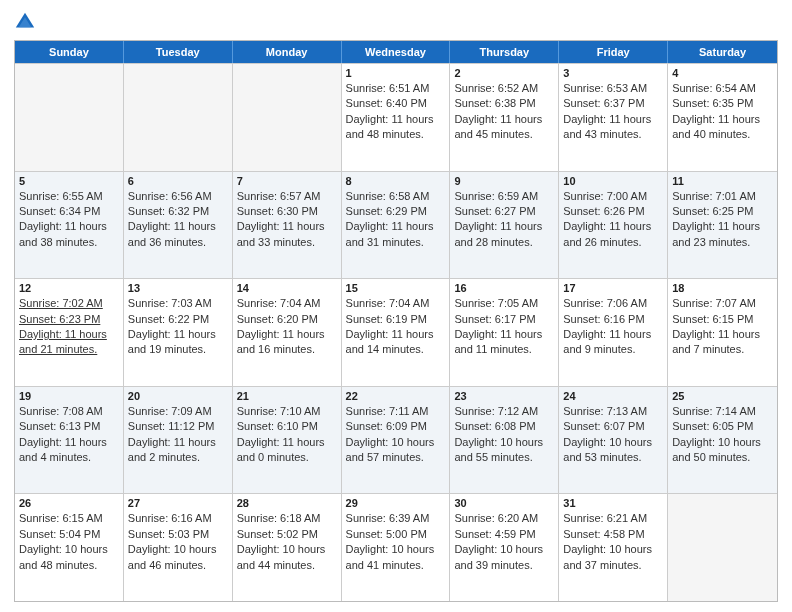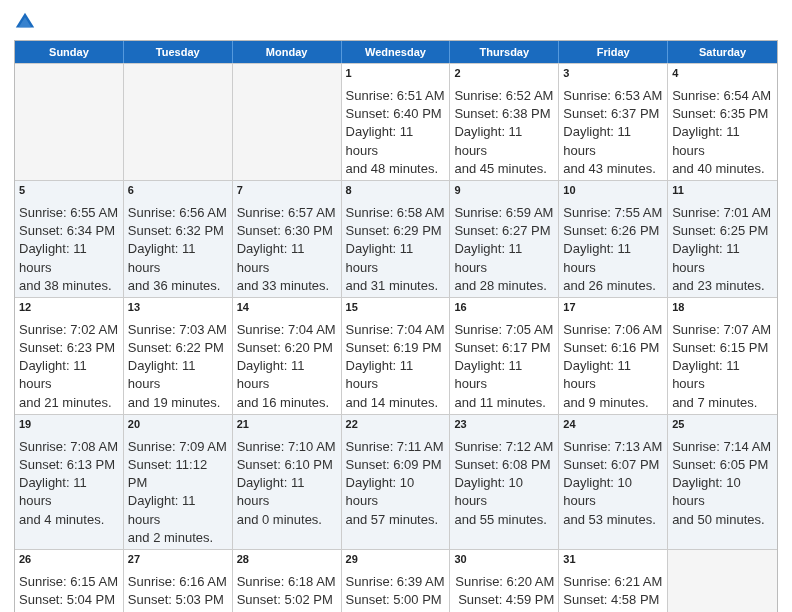--- a/index.html
+++ b/index.html
@@ -96,24 +96,23 @@
     .cal-cell:last-child { border-right: none; }
     .cal-cell.empty { background: #f5f5f5; }
     .cal-cell.shade { background: #f0f4f8; }
     .day-num {
       font-size: 11px;
       font-weight: bold;
       color: #222;
       margin-bottom: 2px;
     }
     .cell-text {
-      font-size: 13px;
+      font-size: 11px;
       line-height: 1.4;
       color: #333;
-      margin-top: 6px;
     }
   </style>
 </head>
 <body>
 
 <div class="page">
   <div class="header">
     <div class="logo">
       <svg class="logo-icon" viewBox="0 0 24 24">
         <polygon points="12,3 22,19 2,19" fill="#1a6bbf"></polygon>
@@ -205,37 +204,37 @@
           </div>
           <div class="cal-cell shade">
             <div class="day-num">9</div>
             <div class="cell-text" style="white-space: pre-line;">Sunrise: 6:59 AM
 Sunset: 6:27 PM
 Daylight: 11 hours
 and 28 minutes.</div>
           </div>
           <div class="cal-cell shade">
             <div class="day-num">10</div>
-            <div class="cell-text" style="white-space: pre-line;">Sunrise: 7:55 AM
+            <div class="cell-text" style="white-space: pre-line;">Sunrise: 7:00 AM
 Sunset: 6:26 PM
 Daylight: 11 hours
 and 26 minutes.</div>
           </div>
           <div class="cal-cell shade">
             <div class="day-num">11</div>
             <div class="cell-text" style="white-space: pre-line;">Sunrise: 7:01 AM
 Sunset: 6:25 PM
 Daylight: 11 hours
 and 23 minutes.</div>
           </div>
         </div>
         <div class="cal-row">
           <div class="cal-cell">
             <div class="day-num">12</div>
-            <div class="cell-text" style="white-space: pre-line;">Sunrise: 7:02 AM
+            <div class="cell-text" style="white-space: pre-line; text-decoration: underline;">Sunrise: 7:02 AM
 Sunset: 6:23 PM
 Daylight: 11 hours
 and 21 minutes.</div>
           </div>
           <div class="cal-cell">
             <div class="day-num">13</div>
             <div class="cell-text" style="white-space: pre-line;">Sunrise: 7:03 AM
 Sunset: 6:22 PM
 Daylight: 11 hours
 and 19 minutes.</div>
@@ -351,21 +350,21 @@
           </div>
           <div class="cal-cell">
             <div class="day-num">29</div>
             <div class="cell-text" style="white-space: pre-line;">Sunrise: 6:39 AM
 Sunset: 5:00 PM
 Daylight: 10 hours
 and 41 minutes.</div>
           </div>
           <div class="cal-cell">
             <div class="day-num">30</div>
-            <div class="cell-text" style="white-space: pre-line; text-align: right;">Sunrise: 6:20 AM
+            <div class="cell-text" style="white-space: pre-line;">Sunrise: 6:20 AM
 Sunset: 4:59 PM
 Daylight: 10 hours
 and 39 minutes.</div>
           </div>
           <div class="cal-cell">
             <div class="day-num">31</div>
             <div class="cell-text" style="white-space: pre-line;">Sunrise: 6:21 AM
 Sunset: 4:58 PM
 Daylight: 10 hours
 and 37 minutes.</div>

